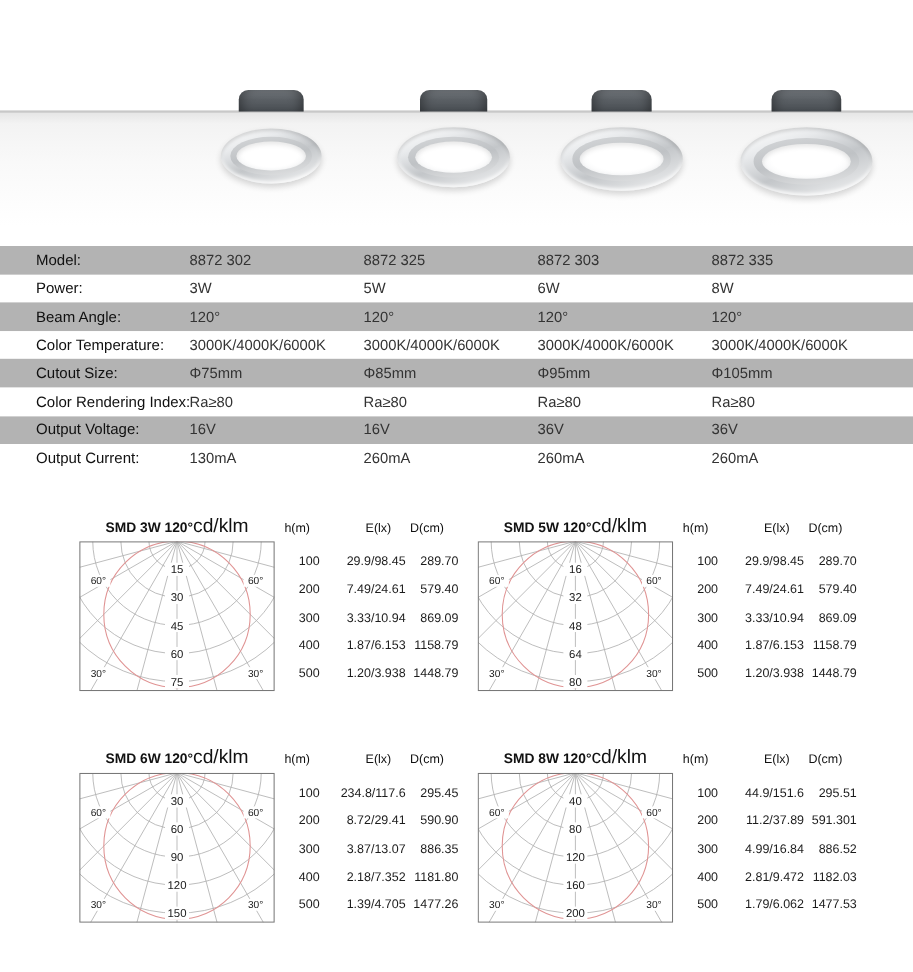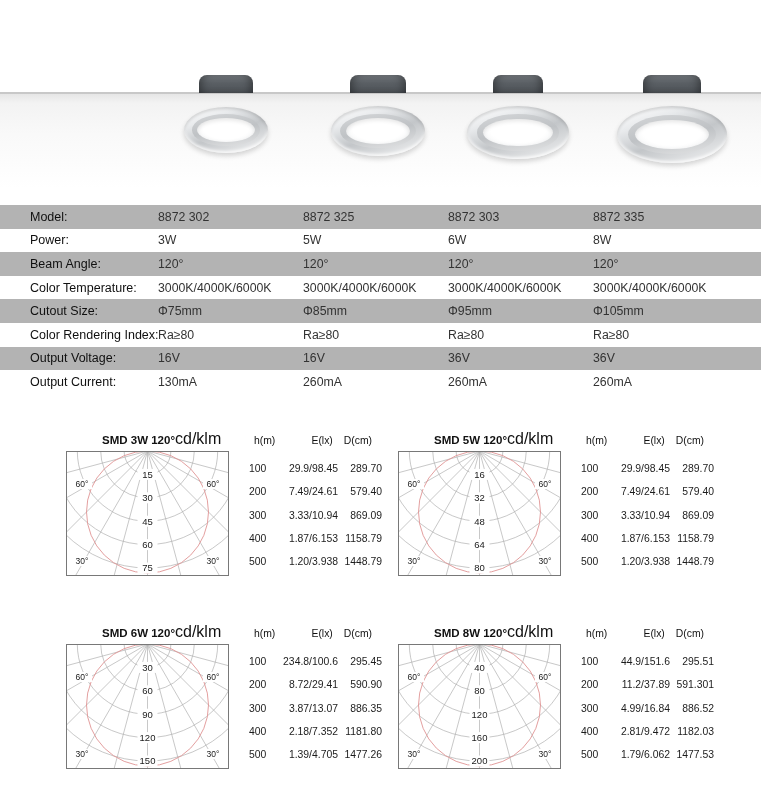--- a/index.html
+++ b/index.html
@@ -29,21 +29,21 @@
   .spec-row.shaded{background:#b3b3b3;}
   .spec-label{width:158px;padding-left:30px;box-sizing:border-box;
       font-weight:normal;font-size:12.5px;color:#101010;white-space:nowrap;}
   .spec-val{width:145px;font-size:12.3px;color:#333;white-space:nowrap;}
 
   
   #diagrams{position:absolute;top:430px;left:66px;width:640px;}
   .diag-row{display:flex;gap:26px;margin-bottom:47px;}
   .panel{width:306px;}
   .panel-header{display:flex;align-items:baseline;height:15px;margin-bottom:6px;font-size:10.4px;color:#111;}
-  .ph-chart{width:163px;display:flex;justify-content:flex-start;align-items:baseline;margin-left:36px;}
+  .ph-chart{width:163px;display:flex;justify-content:center;align-items:baseline;}
   .ph-title{font-weight:bold;font-size:11.5px;white-space:nowrap;}
   .ph-unit{font-size:16px;}
   .col-h{width:26px;margin-left:8px;text-align:left;white-space:nowrap;}
   .col-e{width:60px;margin-left:3px;text-align:right;white-space:nowrap;}
   .col-d{width:41px;margin-left:3px;text-align:right;white-space:nowrap;}
   .panel-body{display:flex;gap:12px;}
   .chart-holder{width:163px;height:125px;display:block;}
   .data-rows{display:flex;flex-direction:column;justify-content:space-between;
       padding:12px 0 9px 0;box-sizing:border-box;height:125px;flex:1;}
   .data-row{display:flex;font-size:10.4px;color:#1c1c1c;}
@@ -365,21 +365,21 @@
                 <text x="147" y="36" text-anchor="middle" font-size="8.5" fill="#1a1a1a" font-family="Liberation Sans, sans-serif">60°</text>
                 <rect x="6" y="105" width="20" height="10" fill="#fff"></rect>
                 <text x="16" y="113" text-anchor="middle" font-size="8.5" fill="#1a1a1a" font-family="Liberation Sans, sans-serif">30°</text>
                 <rect x="137" y="105" width="20" height="10" fill="#fff"></rect>
                 <text x="147" y="113" text-anchor="middle" font-size="8.5" fill="#1a1a1a" font-family="Liberation Sans, sans-serif">30°</text>
                 <rect x="0.5" y="0.5" width="162" height="124" fill="none" stroke="#787878" stroke-width="1"></rect>
               </svg></span>
       <div class="data-rows">
               <div class="data-row">
                 <span class="col-h">100</span>
-                <span class="col-e">234.8/100.6</span>
+                <span class="col-e">234.8/117.6</span>
                 <span class="col-d">295.45</span>
               </div>
               <div class="data-row">
                 <span class="col-h">200</span>
                 <span class="col-e">8.72/29.41</span>
                 <span class="col-d">590.90</span>
               </div>
               <div class="data-row">
                 <span class="col-h">300</span>
                 <span class="col-e">3.87/13.07</span>

